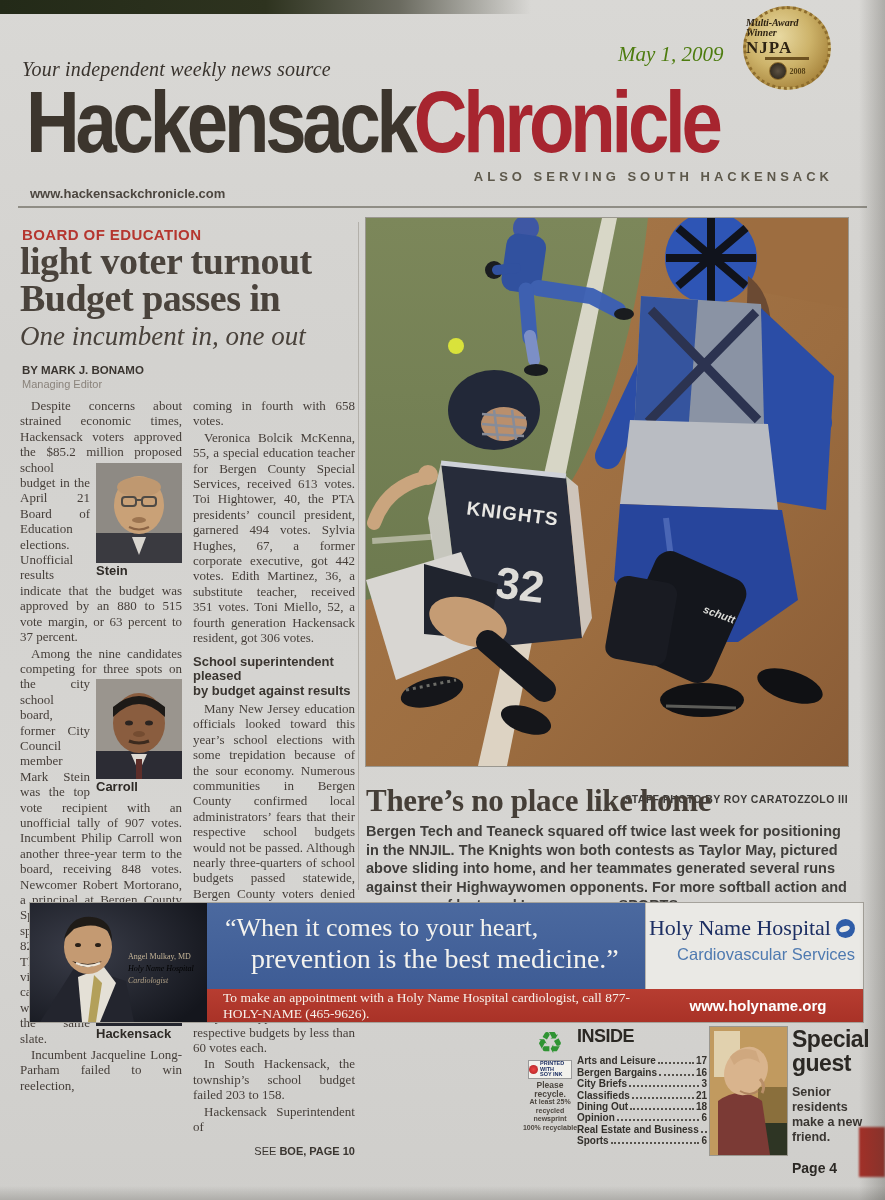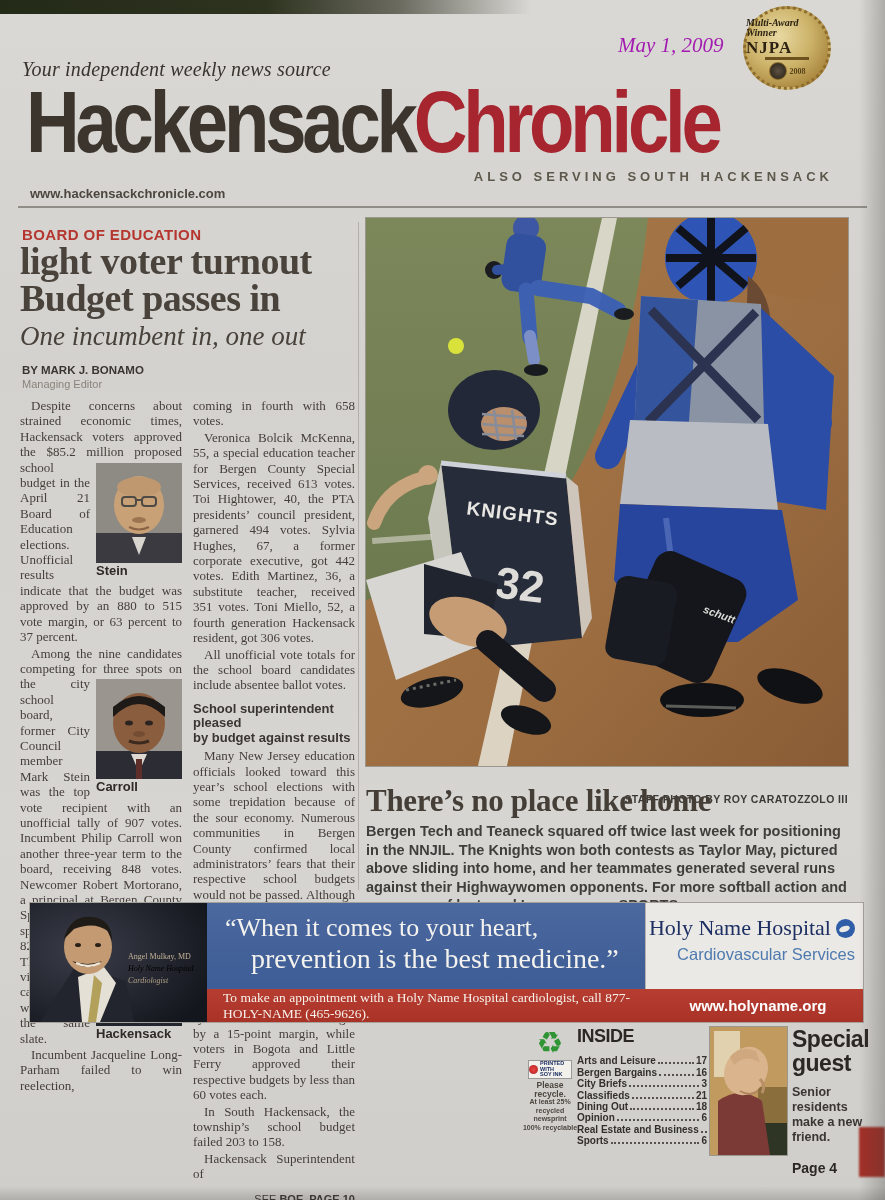--- a/index.html
+++ b/index.html
@@ -13,21 +13,21 @@
   .top-foliage{left:0;top:0;width:885px;height:14px;
     background:linear-gradient(90deg,#232a18 0%,#2e331f 30%,#6a6a5f 45%,rgba(210,209,205,0) 60%);}
   .edge-shadow-right{right:0;top:0;width:26px;height:1200px;
     background:linear-gradient(270deg,rgba(60,58,52,.28),rgba(60,58,52,0));}
   .edge-shadow-bottom{left:0;bottom:0;width:885px;height:14px;
     background:linear-gradient(0deg,rgba(60,58,52,.22),rgba(60,58,52,0));}
   .red-tab{left:859px;top:1127px;width:26px;height:50px;background:#a23028;filter:blur(1px);}
 
   
   .tagline{left:22px;top:58px;font-style:italic;font-size:20px;color:#39332d;letter-spacing:.2px;}
-  .dateline{left:618px;top:33px;font-style:italic;font-size:21px;color:#a21caf;}
+  .dateline{left:618px;top:42px;font-style:italic;font-size:21px;color:#4d7c0f;}
   .badge{left:739px;top:6px;width:97px;height:88px;}
   .badge .seal{position:absolute;left:4px;top:0;width:88px;height:84px;border-radius:50%;
     background:radial-gradient(circle at 40% 35%,#e8d9a2 0%,#cdb36a 45%,#a8853d 80%,#8d6c2c 100%);
     border:3px dotted #8d6c2c;box-sizing:border-box;
     font-family:"Liberation Serif",serif;color:#2e2313;}
   .badge .l1{display:block;margin-top:9px;font-size:10px;font-weight:bold;font-style:italic;line-height:10px;}
   .badge .l2{display:block;font-size:10px;font-weight:bold;font-style:italic;line-height:10px;}
   .badge .org{display:block;font-size:17px;font-weight:bold;letter-spacing:1px;line-height:17px;margin-top:1px;}
   .badge .bar{display:block;width:44px;height:3px;background:#6d5220;margin:1px auto 2px;}
   .badge .yrrow{display:flex;align-items:center;justify-content:center;gap:3px;}
@@ -206,21 +206,20 @@
             <ellipse cx="43" cy="55" rx="6" ry="3" fill="#a67a53"></ellipse>
           </svg>
           <span class="cap">Hackensack</span>
         </span>
         <span>final spot with 829 votes. The three victorious candidates were all on the same slate.</span></p>
       <p>Incumbent Jacqueline Long-Parham failed to win reelection,</p>
     </div>
     <div class="col">
       <p class="noindent">coming in fourth with 658 votes.</p>
       <p>Veronica Bolcik McKenna, 55, a special education teacher for Bergen County Special Services, received 613 votes. Toi Hightower, 40, the PTA presidents’ council president, garnered 494 votes. Sylvia Hughes, 67, a former corporate executive, got 442 votes. Edith Martinez, 36, a substitute teacher, received 351 votes. Toni Miello, 52, a fourth generation Hackensack resident, got 306 votes.</p>
-      <p>All unofficial vote totals for the school board candidates include absentee ballot votes.</p>
       <div class="bodysub">
         <div>School superintendent pleased</div>
         <div>by budget against results</div>
       </div>
       <p>Many New Jersey education officials looked toward this year’s school elections with some trepidation because of the sour economy. Numerous communities in Bergen County confirmed local administrators’ fears that their respective school budgets would not be passed. Although nearly three-quarters of school budgets passed statewide, Bergen County voters denied passage of proposed budgets in at least 16 of 74 school districts on April 21. Teaneck voters rejected their school system’s $94.8 million budget by a 15-point margin, while voters in Bogota and Little Ferry approved their respective budgets by less than 60 votes each.</p>
       <p>In South Hackensack, the township’s school budget failed 203 to 158.</p>
       <p>Hackensack Superintendent of</p>
       <div class="jumpline"><span>SEE </span><b>BOE,</b><b> PAGE 10</b></div>
     </div>
   </div>

